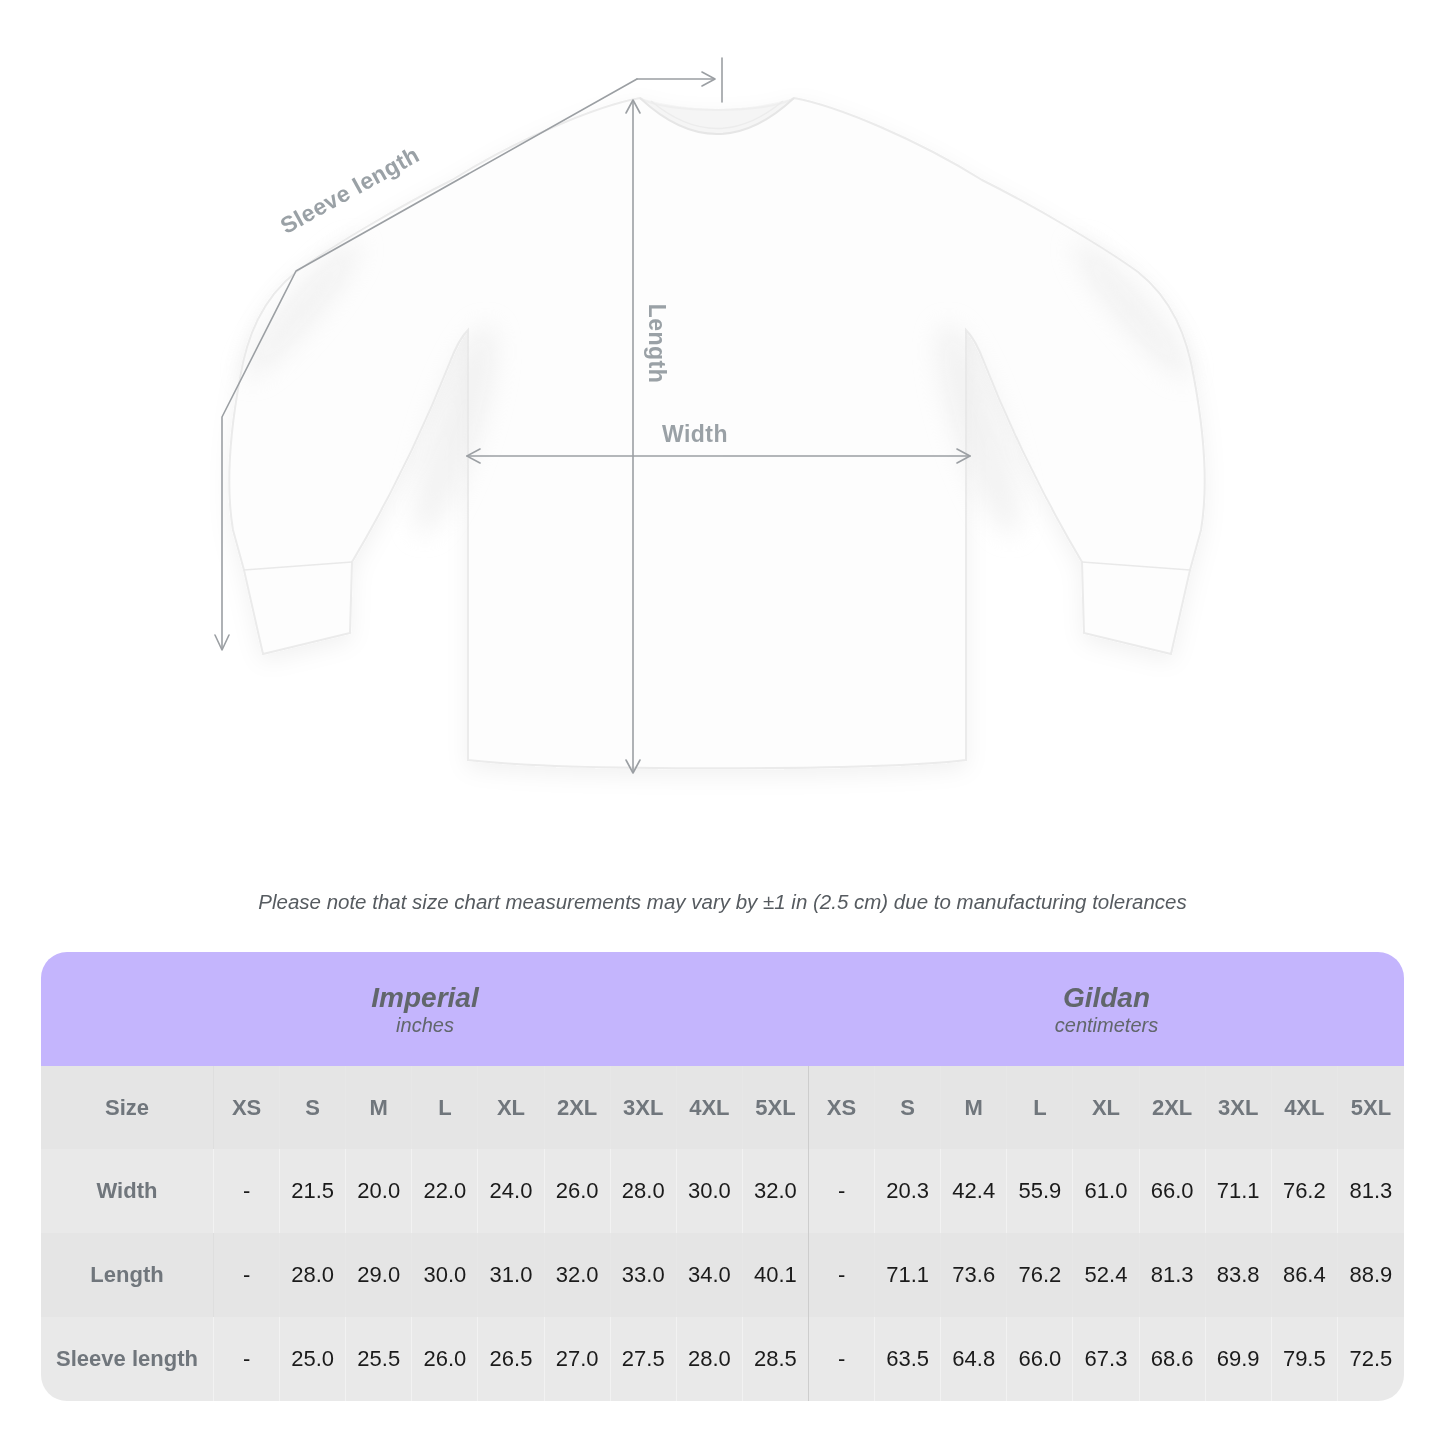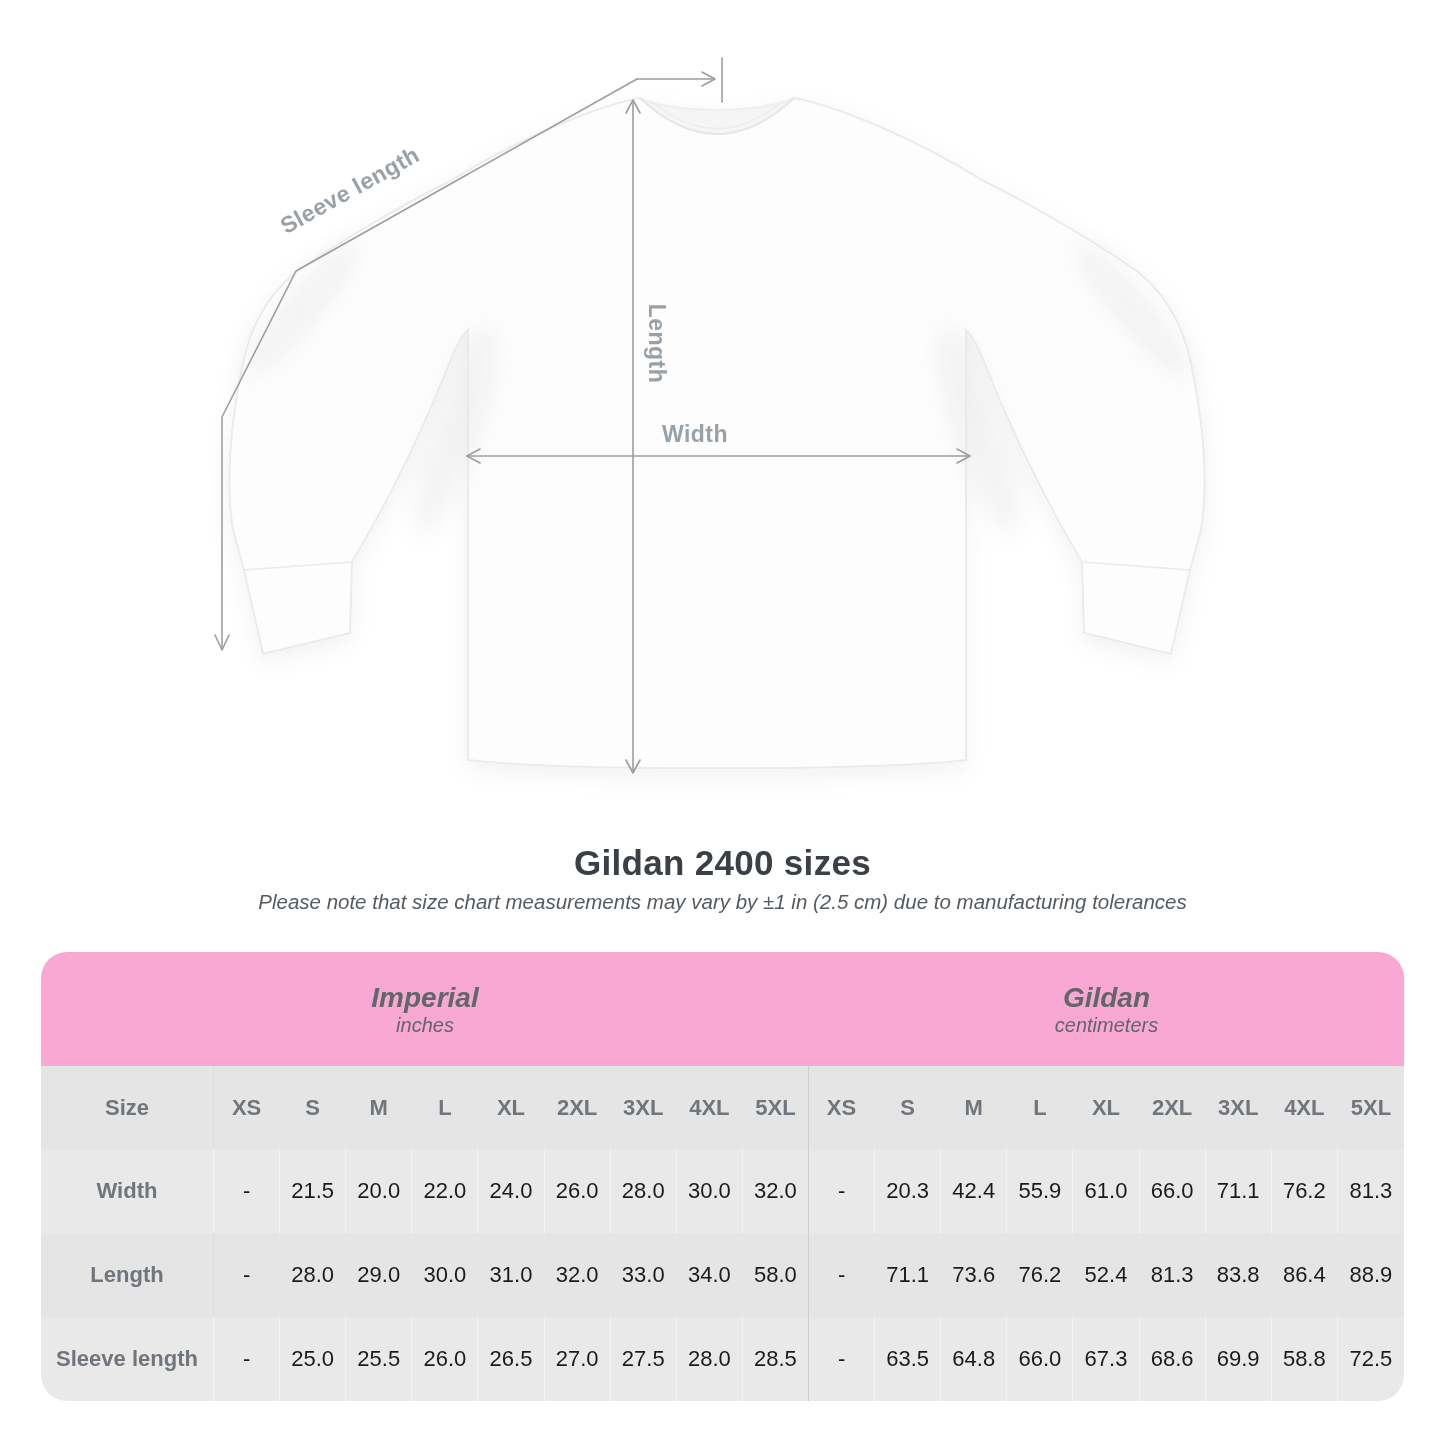--- a/index.html
+++ b/index.html
@@ -25,21 +25,21 @@
     position:absolute; top:890px; left:0; width:100%; text-align:center;
     font-size:20.5px; font-style:italic; color:#565b60;
   }
   
   .size-table-wrap { position:absolute; left:41px; top:952px; width:1363px; }
   table.size-table {
     width:1363px; border-collapse:separate; border-spacing:0; table-layout:fixed;
   }
   col.c-label { width:173px; }
   th, td { text-align:center; vertical-align:middle; padding:0; font-size:22px; }
-  tr.band-row td { height:114px; background:#f9a8d4; }
+  tr.band-row td { height:114px; background:#c4b5fd; }
   .band-left  { border-top-left-radius:26px; }
   .band-right { border-top-right-radius:26px; }
   .unit-label { font-size:28px; font-weight:700; font-style:italic; color:#61666b; }
   .unit-sub   { font-size:20px; font-style:italic; color:#61666b; }
   tr.head-row > * { height:83px; }
   tr.data-row > * { height:84px; }
   tr.r-white > * { background:#e5e5e5; border-right:1px solid #e7e7e7; }
   tr.r-gray  > * { background:#e9e9e9; border-right:1px solid #f2f2f2; }
   tr.r-white > *:last-child, tr.r-gray > *:last-child { border-right:none; }
   tr.head-row th { color:#70767c; font-weight:700; }
@@ -125,21 +125,20 @@
         <polyline points="480,449 467,456 480,463"></polyline>
         <polyline points="957,449 970,456 957,463"></polyline>
       </g>
     </g>
   </svg>
 
   <div class="measure-label lab-sleeve">Sleeve length</div>
   <div class="measure-label lab-length">Length</div>
   <div class="measure-label lab-width">Width</div>
 
-  <div class="chart-title">Gildan 2400 sizes</div>
   <div class="chart-subtitle">Please note that size chart measurements may vary by ±1 in (2.5 cm) due to manufacturing tolerances</div>
 
   <div class="size-table-wrap">
     <table class="size-table">
       <colgroup>
         <col class="c-label">
         <col>
           <col>
           <col>
           <col>
@@ -217,21 +216,21 @@
         <tr class="data-row r-white">
           <th class="row-label">Length</th>
         <td>-</td>
             <td>28.0</td>
             <td>29.0</td>
             <td>30.0</td>
             <td>31.0</td>
             <td>32.0</td>
             <td>33.0</td>
             <td>34.0</td>
-            <td>58.0</td>
+            <td>40.1</td>
             <td>-</td>
             <td>71.1</td>
             <td>73.6</td>
             <td>76.2</td>
             <td>52.4</td>
             <td>81.3</td>
             <td>83.8</td>
             <td>86.4</td>
             <td>88.9</td>
           </tr>
@@ -247,19 +246,19 @@
             <td>27.5</td>
             <td>28.0</td>
             <td>28.5</td>
             <td>-</td>
             <td>63.5</td>
             <td>64.8</td>
             <td>66.0</td>
             <td>67.3</td>
             <td>68.6</td>
             <td>69.9</td>
-            <td>58.8</td>
+            <td>79.5</td>
             <td>72.5</td>
           </tr>
       </tbody>
     </table>
   </div>
 </div>
 
 </body></html>

